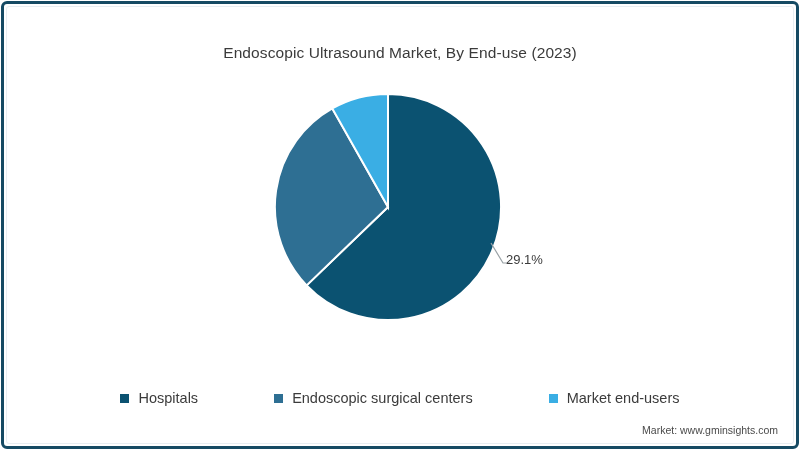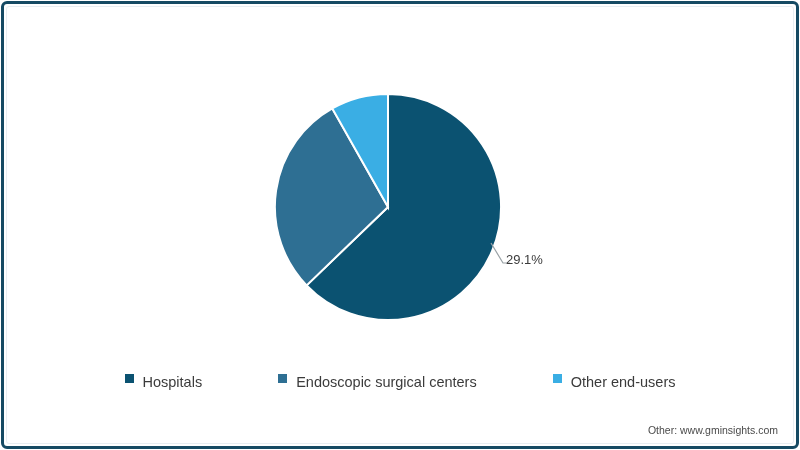--- a/index.html
+++ b/index.html
@@ -81,21 +81,22 @@
     position: absolute;
     left: 0;
     top: 374px;
     width: 800px;
     display: flex;
     justify-content: center;
     align-items: center;
   }
   .legend-item {
     display: flex;
-    margin: 0 38px;
+    align-items: center;
+    margin: 16px 38px;
   }
   .legend-swatch {
     width: 9px;
     height: 9px;
     margin-right: 9px;
     flex: 0 0 auto;
   }
   .legend-label {
     font-size: 14.5px;
     color: #3b3b3b;
@@ -112,20 +113,21 @@
   }
 </style>
 </head>
 <body>
 
 <div id="screenshot">
 
   <div class="frame-outer"></div>
   <div class="frame-inner"></div>
 
+  <div class="chart-title">Endoscopic Ultrasound Market, By End-use (2023)</div>
 
   <div class="pie-wrap">
     <svg class="pie-svg" viewBox="0 0 232 228">
 
       <path fill="#0b5271" stroke="#ffffff" stroke-width="2" d="M 116 114 L 116 1 A 113 113 0 1 1 34.62 192.35 Z"></path>
 
       <path fill="#2e6f93" stroke="#ffffff" stroke-width="2" d="M 116 114 L 34.62 192.35 A 113 113 0 0 1 60.29 15.46 Z"></path>
 
       <path fill="#3aaee4" stroke="#ffffff" stroke-width="2" d="M 116 114 L 60.29 15.46 A 113 113 0 0 1 116 1 Z"></path>
 
@@ -142,20 +144,20 @@
       <span class="legend-label">Hospitals</span>
     </div>
 
     <div class="legend-item">
       <span class="legend-swatch" style="background:#2e6f93"></span>
       <span class="legend-label">Endoscopic surgical centers</span>
     </div>
 
     <div class="legend-item">
       <span class="legend-swatch" style="background:#3aaee4"></span>
-      <span class="legend-label">Other end-users</span>
+      <span class="legend-label">Market end-users</span>
     </div>
 
   </div>
 
-  <div class="source">Other: www.gminsights.com</div>
+  <div class="source">Market: www.gminsights.com</div>
 
 </div>
 
 </body></html>

